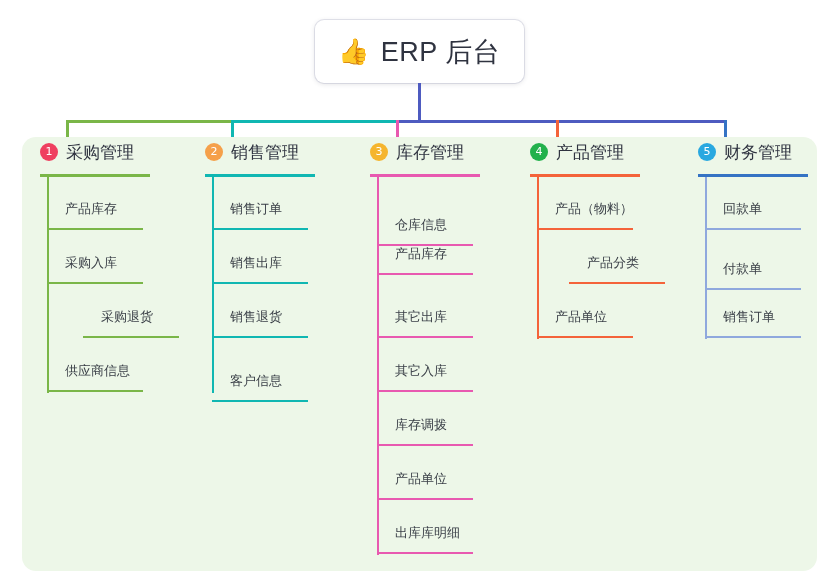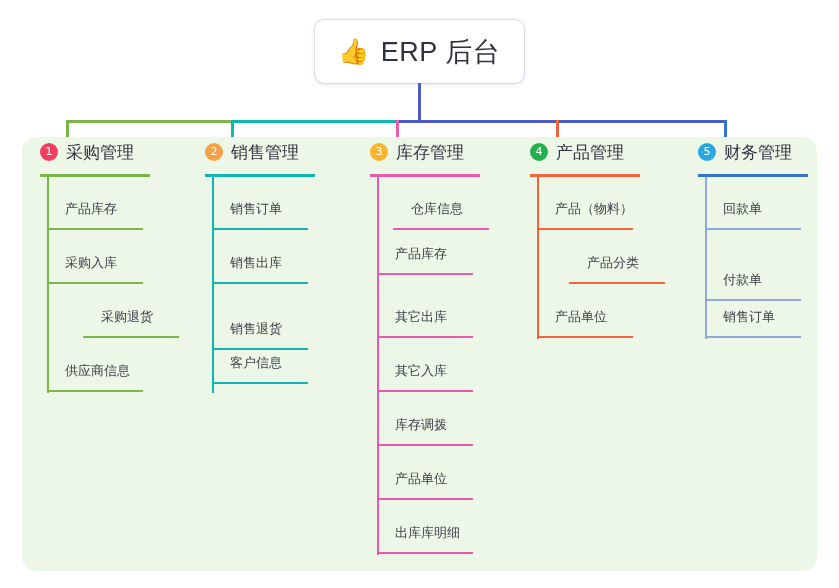--- a/index.html
+++ b/index.html
@@ -194,39 +194,39 @@
           <div class="leaves">
             <div class="spine" style="background: rgb(16, 183, 178); height: 216px;"></div>
             <div class="leaf" style="top: 0px;">
               <div class="leaf-label">销售订单</div>
               <div class="leaf-rule" style="background: rgb(16, 183, 178);"></div>
             </div>
             <div class="leaf" style="top: 54px;">
               <div class="leaf-label">销售出库</div>
               <div class="leaf-rule" style="background: rgb(16, 183, 178);"></div>
             </div>
-            <div class="leaf" style="top: 120px;">
+            <div class="leaf" style="top: 108px;">
               <div class="leaf-label">销售退货</div>
               <div class="leaf-rule" style="background: rgb(16, 183, 178);"></div>
             </div>
-            <div class="leaf" style="top: 154px;">
+            <div class="leaf" style="top: 172px;">
               <div class="leaf-label">客户信息</div>
               <div class="leaf-rule" style="background: rgb(16, 183, 178);"></div>
             </div>
           </div>
         </div>
         <div class="column" style="left: 330px;">
           <div class="col-head">
             <span class="badge" style="background: rgb(245, 181, 46);">3</span>
             <span class="col-title">库存管理</span>
           </div>
           <div class="col-rule" style="background: rgb(232, 89, 176);"></div>
           <div class="leaves">
             <div class="spine" style="background: rgb(232, 89, 176); height: 378px;"></div>
-            <div class="leaf" style="top: 0px; margin-left: 16px;">
+            <div class="leaf" style="top: 16px;">
               <div class="leaf-label">仓库信息</div>
               <div class="leaf-rule" style="background: rgb(232, 89, 176);"></div>
             </div>
             <div class="leaf" style="top: 45px;">
               <div class="leaf-label">产品库存</div>
               <div class="leaf-rule" style="background: rgb(232, 89, 176);"></div>
             </div>
             <div class="leaf" style="top: 108px;">
               <div class="leaf-label">其它出库</div>
               <div class="leaf-rule" style="background: rgb(232, 89, 176);"></div>
@@ -276,21 +276,21 @@
             <span class="badge" style="background: rgb(41, 168, 224);">5</span>
             <span class="col-title">财务管理</span>
           </div>
           <div class="col-rule" style="background: rgb(53, 115, 196);"></div>
           <div class="leaves">
             <div class="spine" style="background: rgb(143, 168, 221); height: 162px;"></div>
             <div class="leaf" style="top: 0px; padding-left: 48px;">
               <div class="leaf-label">回款单</div>
               <div class="leaf-rule" style="background: rgb(143, 168, 221);"></div>
             </div>
-            <div class="leaf" style="top: 71px;">
+            <div class="leaf" style="top: 60px;">
               <div class="leaf-label">付款单</div>
               <div class="leaf-rule" style="background: rgb(143, 168, 221);"></div>
             </div>
             <div class="leaf" style="top: 108px;">
               <div class="leaf-label">销售订单</div>
               <div class="leaf-rule" style="background: rgb(143, 168, 221);"></div>
             </div>
           </div>
         </div>
       </div>

